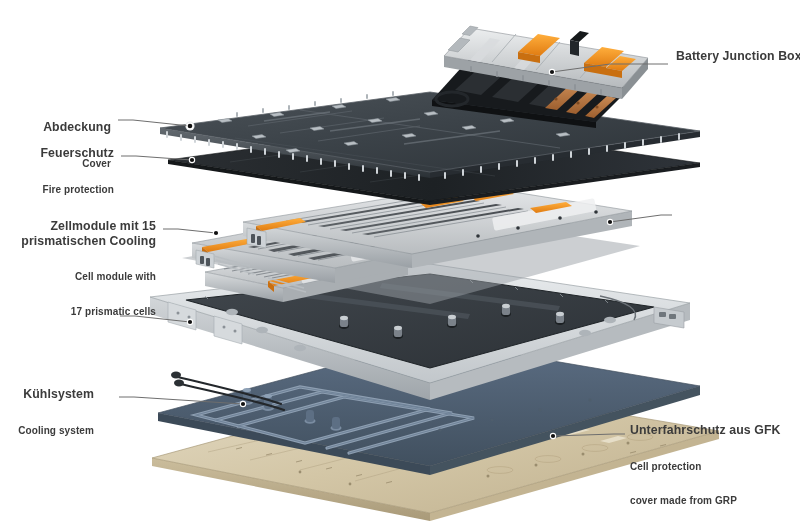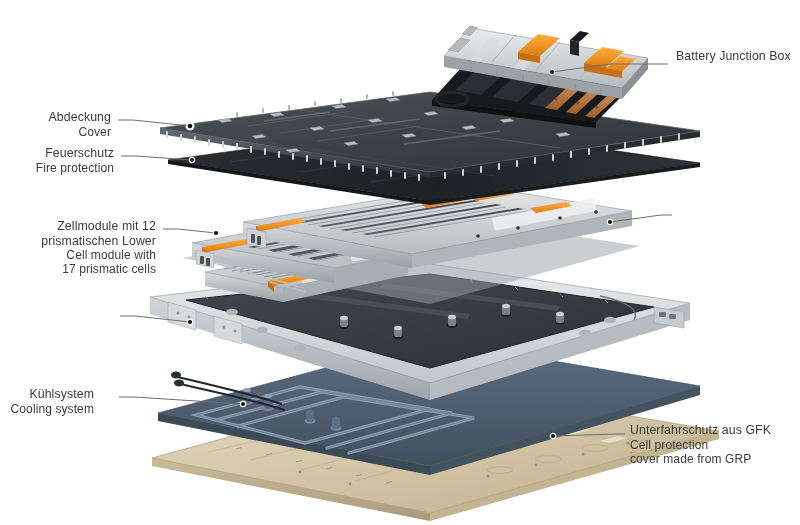--- a/index.html
+++ b/index.html
@@ -2,25 +2,25 @@
 <html><head>
 <meta charset="utf-8">
 <title>Exploded Battery Pack Diagram</title>
 <style>
   html,body{margin:0;padding:0;background:#ffffff;}
   body{
     width:800px;height:525px;overflow:hidden;position:relative;
     font-family:"Liberation Sans","DejaVu Sans",sans-serif;
     color:#3a3a3a;
   }
-  #stage{position:absolute;inset:0;width:800px;height:459px;}
+  #stage{position:absolute;inset:0;width:800px;height:459px;font-weight:bold;}
   #art{position:absolute;left:0;top:0;width:800px;height:525px;}
   .callout{position:absolute;white-space:nowrap;line-height:1.18;}
   .callout .de{font-size:12.3px;color:#3b3b3b;letter-spacing:.1px;}
-  .callout .en{font-size:12px;color:#3b3b3b;letter-spacing:.1px;}
+  .callout .en{font-size:10px;color:#3b3b3b;letter-spacing:.1px;margin-top:23px;}
   .ta-r{text-align:right;}
   .ta-l{text-align:left;}
 </style>
 </head>
 <body>
 
 <div id="stage">
 
   <svg id="art" viewBox="0 0 800 525">
     <defs>
@@ -592,33 +592,33 @@
         <circle cx="243" cy="404" r="2.1" fill="#111111"></circle>
       <circle cx="553" cy="436" r="3.2" fill="#ffffff"></circle>
         <circle cx="553" cy="436" r="2.1" fill="#111111"></circle>
     </g>
   </svg>
 
   <div class="callout ta-l" style="left:676px;top:49px;">
     <div class="de">Battery Junction Box</div>
   </div>
 
-  <div class="callout ta-r" style="right:689px;top:110px;">
+  <div class="callout ta-r" style="right:689px;top:120px;">
     <div class="de">Abdeckung</div>
     <div class="en">Cover</div>
   </div>
 
   <div class="callout ta-r" style="right:686px;top:146px;">
     <div class="de">Feuerschutz</div>
     <div class="en">Fire protection</div>
   </div>
 
   <div class="callout ta-r" style="right:644px;top:219px;">
-    <div class="de">Zellmodule mit 12</div>
-    <div class="de">prismatischen Lower</div>
+    <div class="de">Zellmodule mit 15</div>
+    <div class="de">prismatischen Cooling</div>
     <div class="en">Cell module with</div>
     <div class="en">17 prismatic cells</div>
   </div>
 
 
 
   <div class="callout ta-r" style="right:706px;top:387px;">
     <div class="de">Kühlsystem</div>
     <div class="en">Cooling system</div>
   </div>

